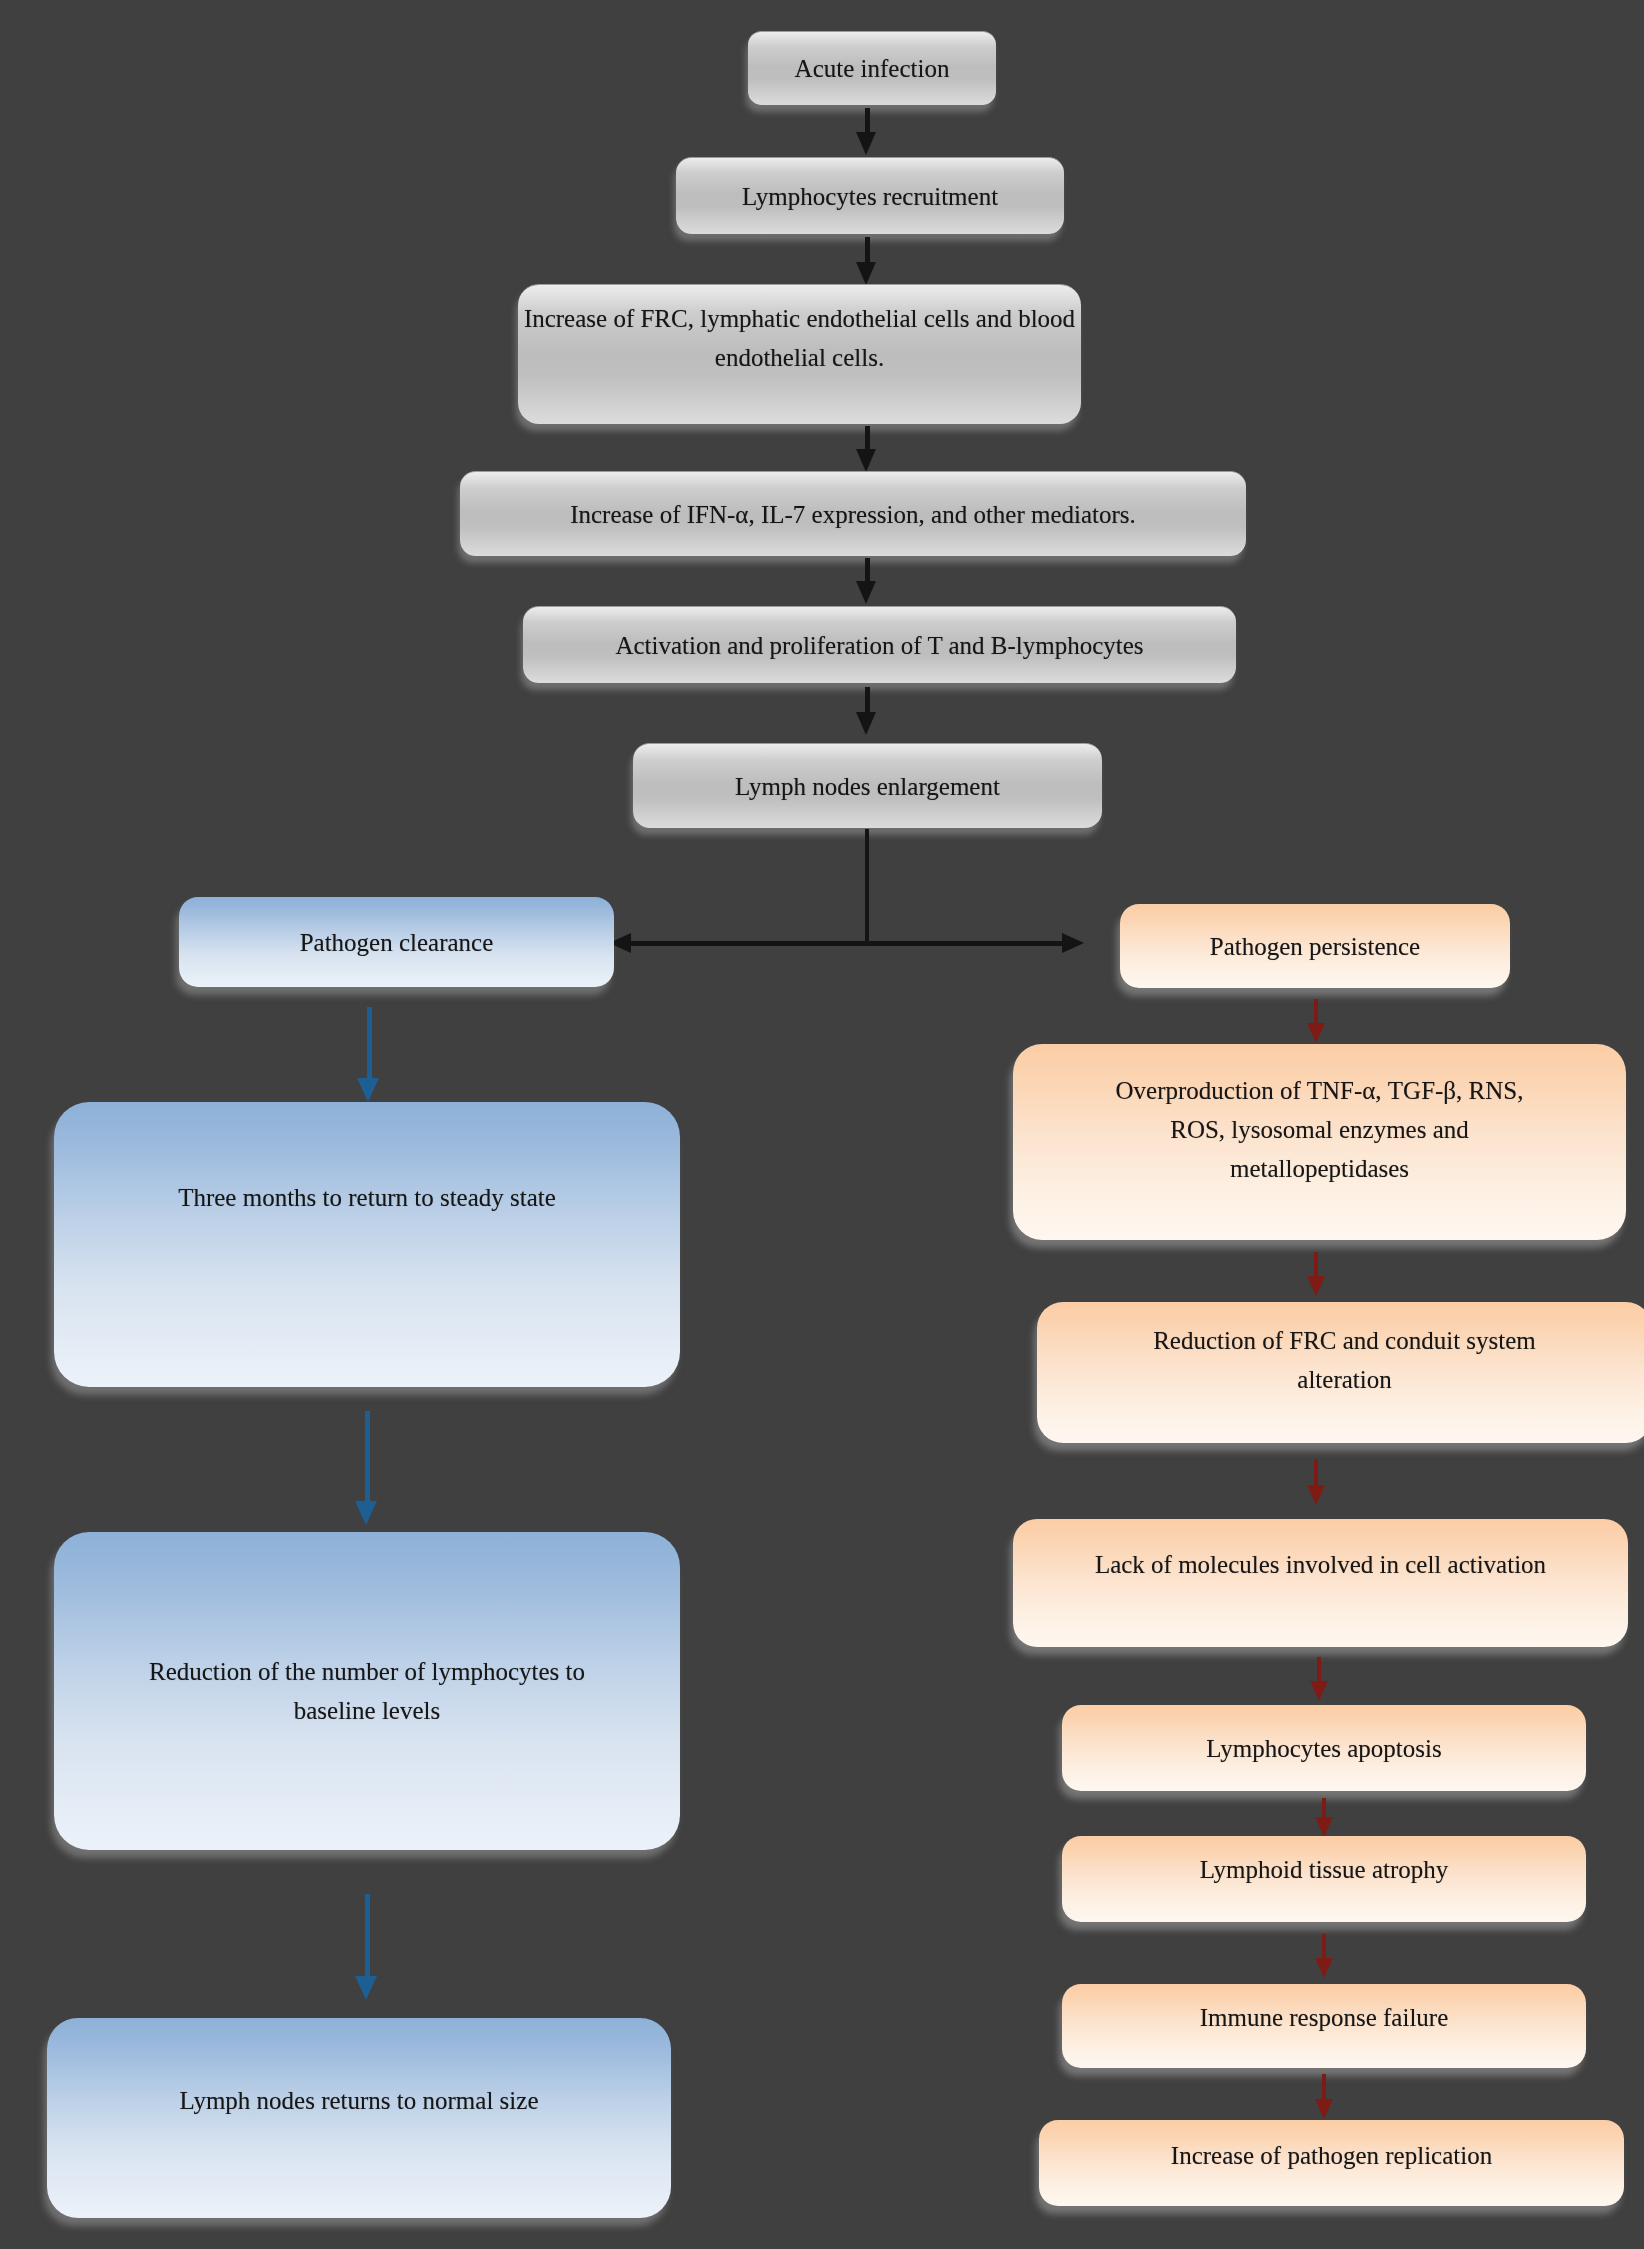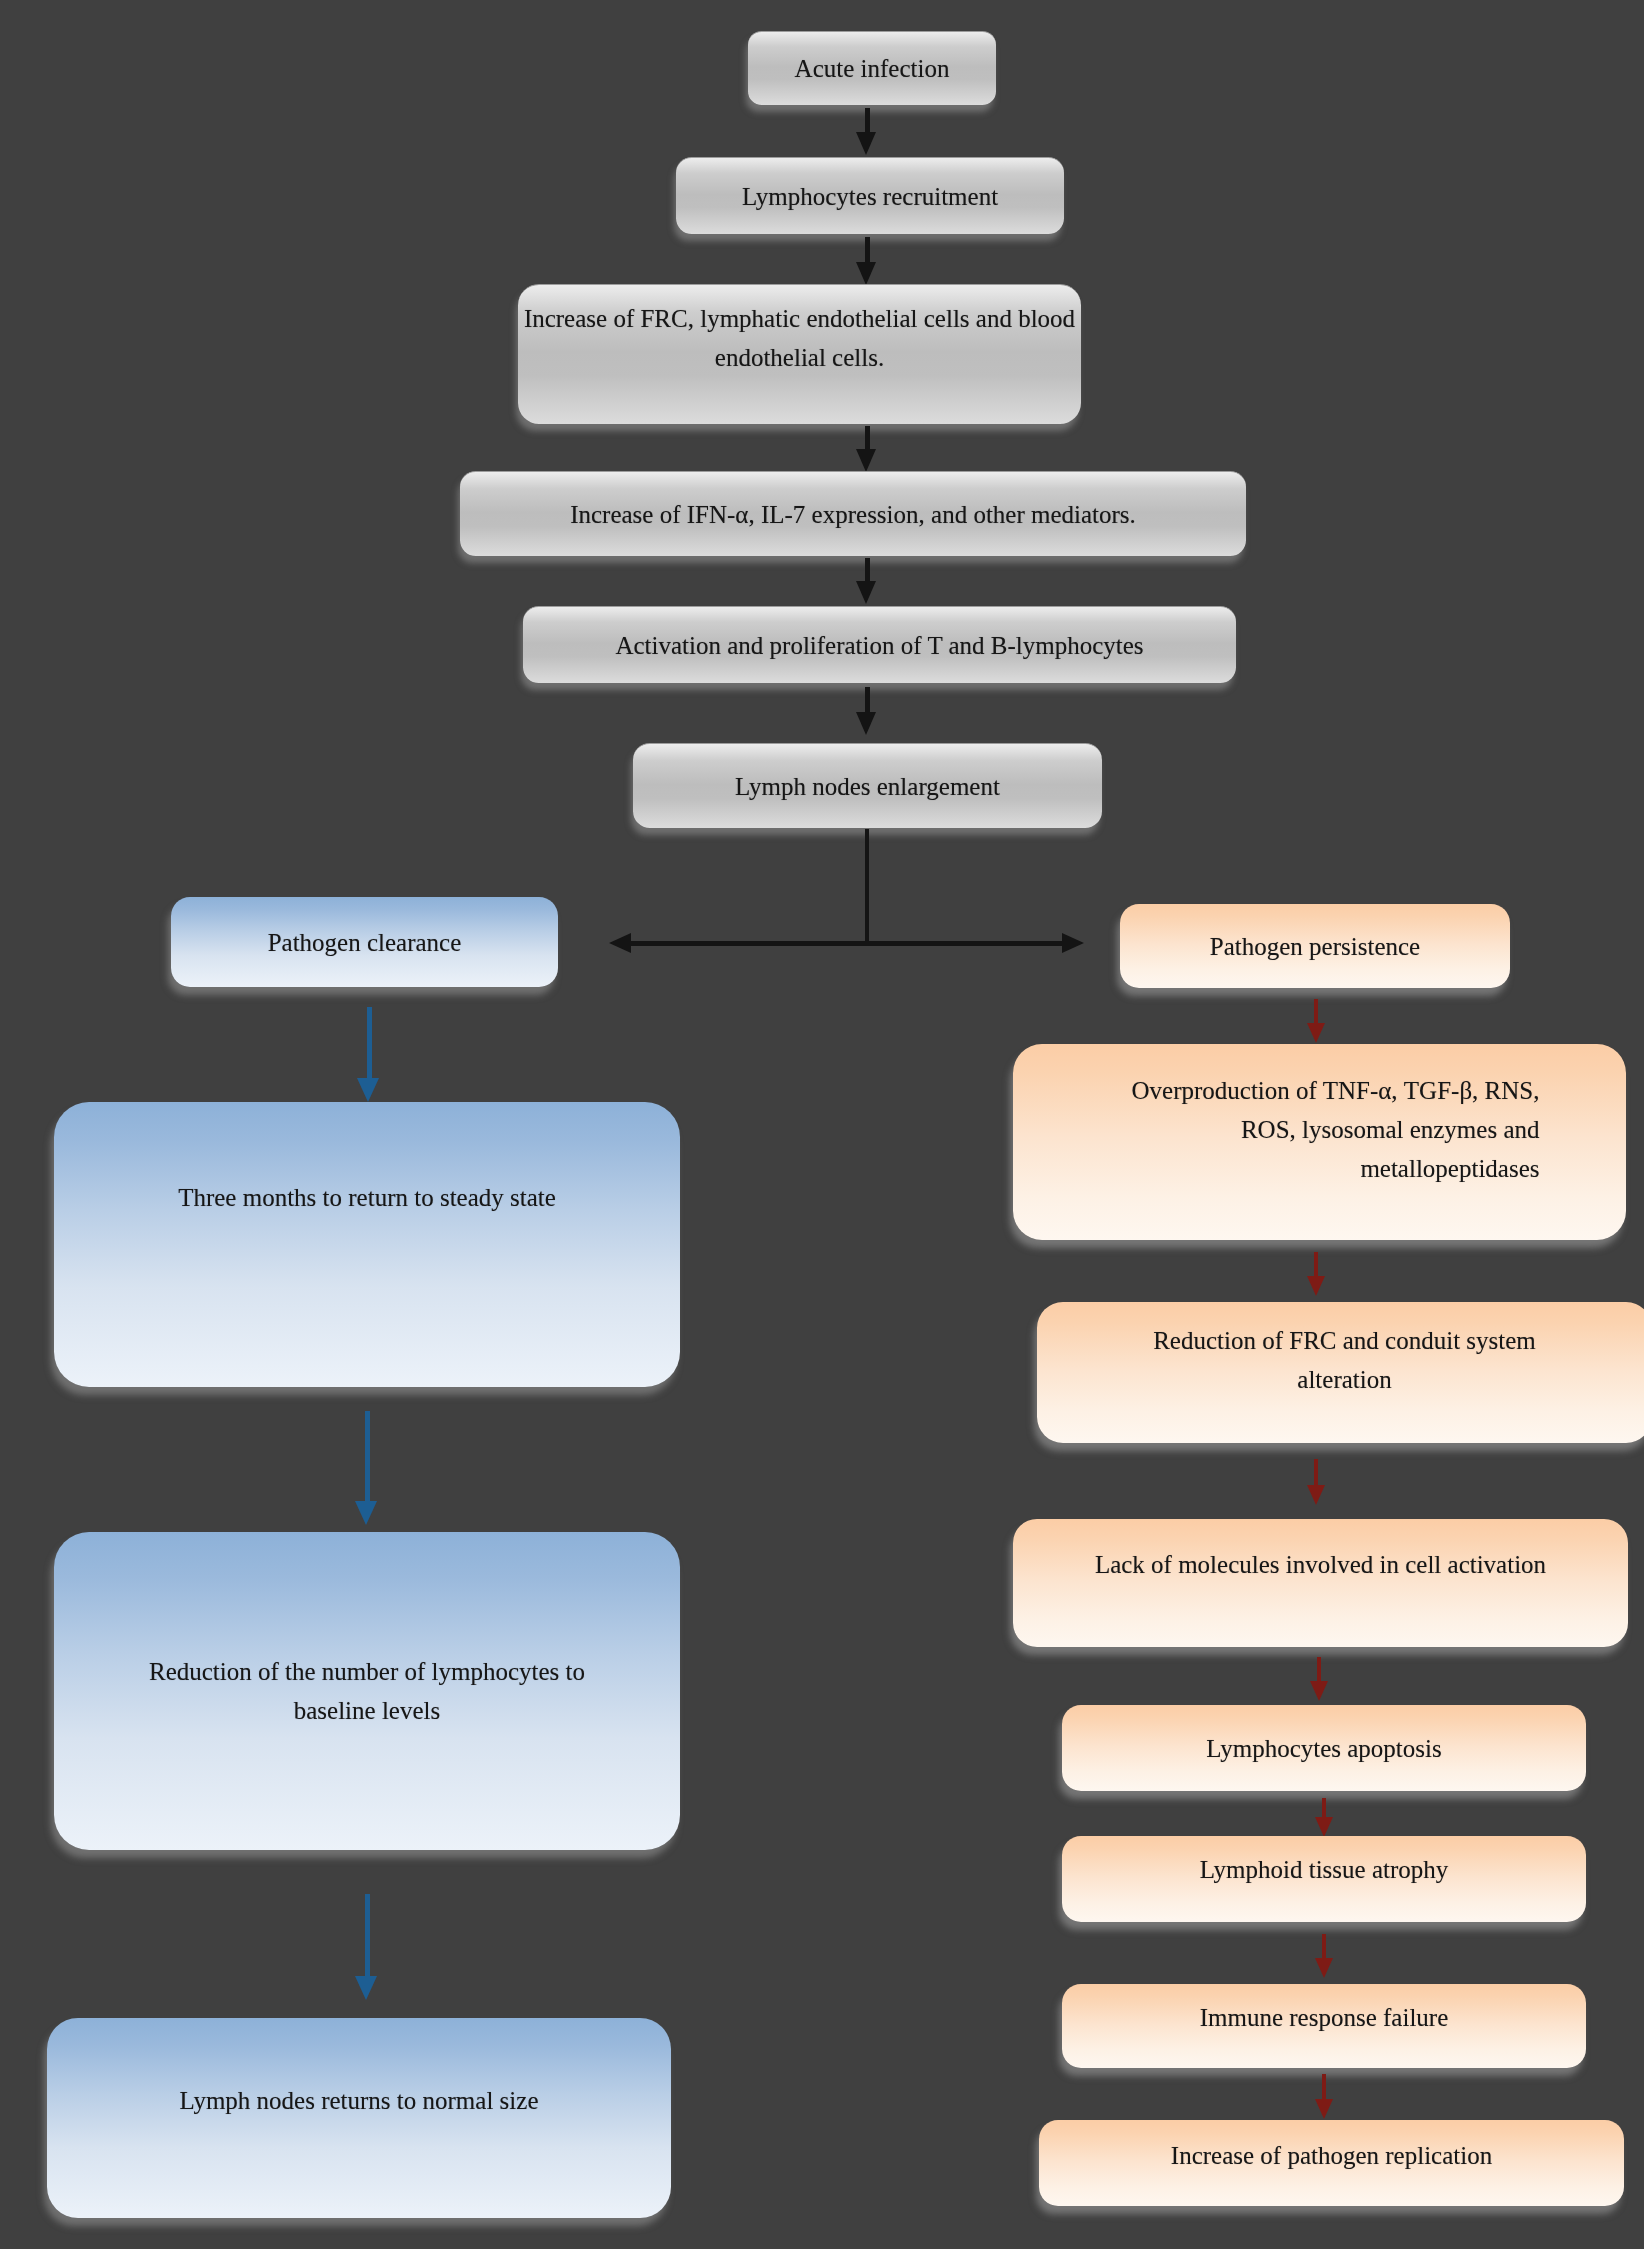--- a/index.html
+++ b/index.html
@@ -92,21 +92,21 @@
 
   <div class="box gray" style="left:633px;top:743px;width:469px;height:85px;border-radius:16.7px;">
     <span>Lymph nodes enlargement</span>
   </div>
 
   <div class="stem black" style="left:865px;top:829px;height:115px;width:4.2px;"></div>
   <div class="hline" style="left:631px;top:941px;width:433px;"></div>
   <div class="head left-h" style="left:609px;top:933px;"></div>
   <div class="head right-h" style="left:1062px;top:933px;"></div>
 
-  <div class="box blue r36" style="left:171px;top:897px;width:387px;height:90px;">
+  <div class="box blue r36" style="left:179px;top:897px;width:435px;height:90px;">
     <span>Pathogen clearance</span>
   </div>
 
   <div class="stem blue-a" style="left:367px;top:1007px;height:72px;"></div>
   <div class="head down blue-h" style="left:357px;top:1078px;"></div>
 
   <div class="box blue" style="left:54px;top:1102px;width:626px;height:285px;align-items:flex-start;padding-top:76px;">
     <span>Three months to return to steady state</span>
   </div>
 
@@ -125,21 +125,21 @@
   </div>
 
   <div class="box orange r36" style="left:1120px;top:904px;width:390px;height:84px;">
     <span>Pathogen persistence</span>
   </div>
 
   <div class="stem red-a" style="left:1314px;top:999px;height:26px;"></div>
   <div class="head down red-h" style="left:1307px;top:1023px;"></div>
 
   <div class="box orange" style="left:1013px;top:1044px;width:613px;height:196px;align-items:flex-start;padding-top:27px;line-height:39px;">
-    <span style="max-width:440px;text-align:right;">Overproduction of TNF-α, TGF-β, RNS, ROS, lysosomal enzymes and metallopeptidases</span>
+    <span style="max-width:440px;">Overproduction of TNF-α, TGF-β, RNS, ROS, lysosomal enzymes and metallopeptidases</span>
   </div>
 
   <div class="stem red-a" style="left:1314px;top:1252px;height:25px;"></div>
   <div class="head down red-h" style="left:1307px;top:1276px;"></div>
 
   <div class="box orange" style="left:1013px;top:1302px;width:615px;height:141px;border-radius:26px;padding-bottom:25px;line-height:39px;margin-left:24px;">
     <span style="max-width:450px;">Reduction of FRC and conduit system alteration</span>
   </div>
 
   <div class="stem red-a" style="left:1314px;top:1459px;height:27px;"></div>

